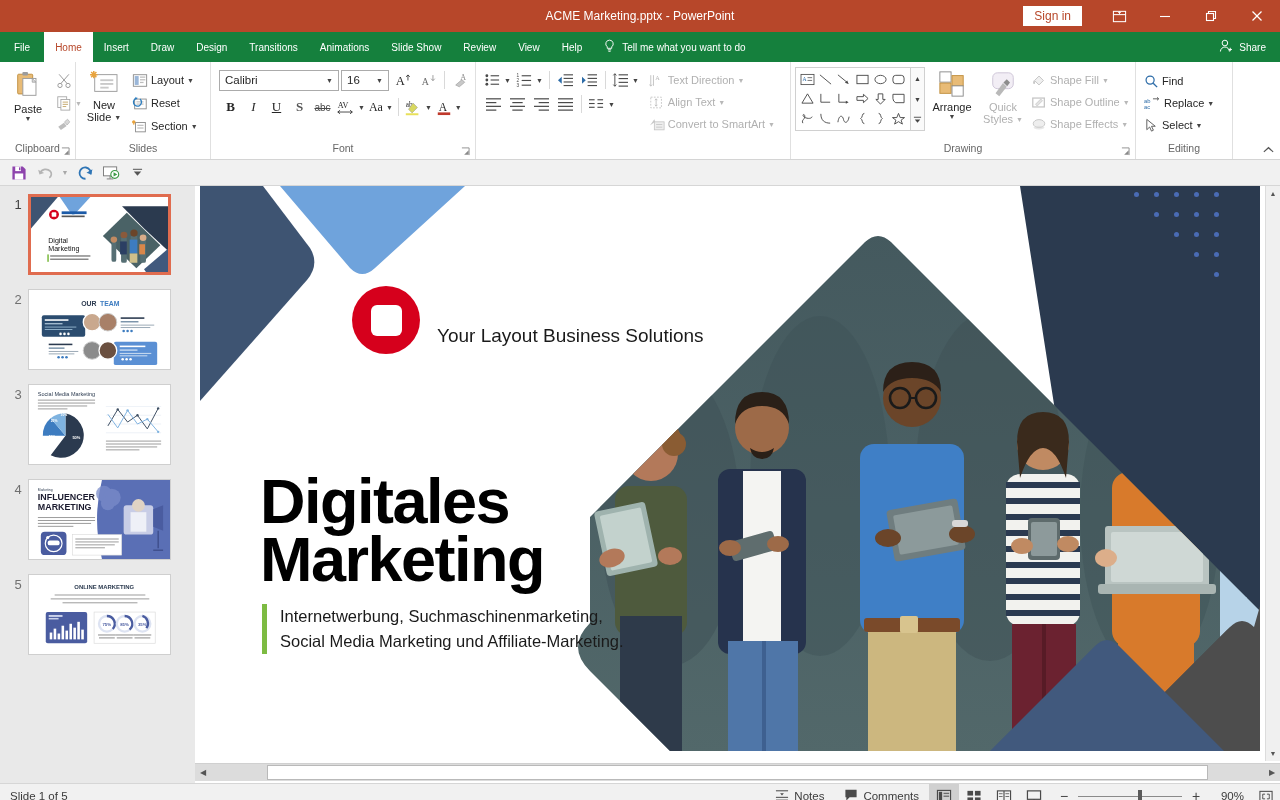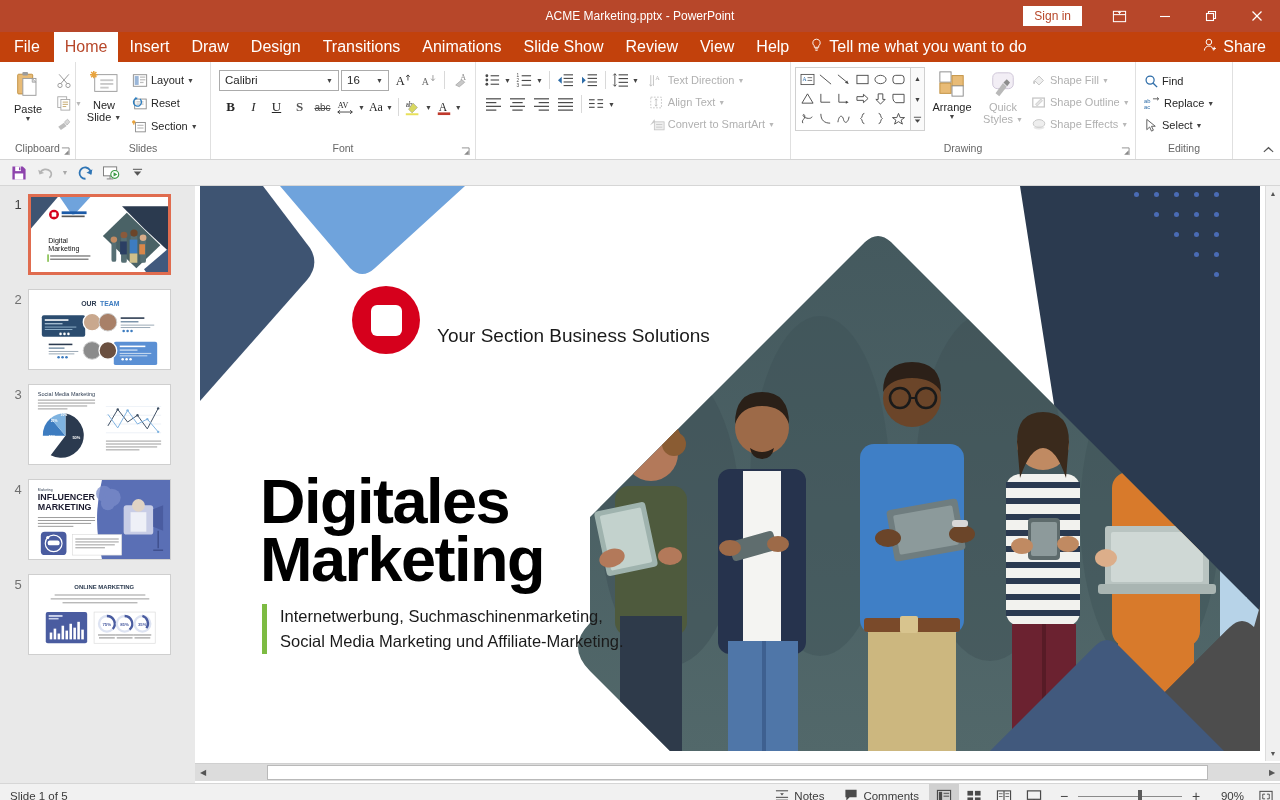--- a/index.html
+++ b/index.html
@@ -26,22 +26,22 @@
     background:#fff; color:#b7472a; font-size:12px;
     padding:4px 11px; margin-right:14px; line-height:1;
   }
   .ribbon-display, .win-btn{
     width:46px; height:32px; display:flex; align-items:center; justify-content:center;
     color:#fff; font-size:13px;
   }
 
   
   .tabrow{
-    height:30px; background:#c2410c; display:flex; align-items:center;
-    color:#fff; font-size:16px; position:relative;
+    height:30px; background:#15803d; display:flex; align-items:center;
+    color:#fff; font-size:10px; position:relative;
   }
   .tab{
     padding:0 11px; display:flex; align-items:center; height:30px; white-space:nowrap;
   }
   .tab.file{ padding:0 14px; }
   .tab.active{ background:#fff; color:#b7472a; }
   .tellme{ display:flex; align-items:center; gap:6px; padding:0 10px; height:30px; }
   .tab-spacer{ flex:1; }
   .share{ display:flex; align-items:center; gap:5px; padding:0 14px 0 8px; height:30px; }
 
@@ -1322,21 +1322,21 @@
           <div class="dot" style="left:78px;top:40px;"></div>
         <div class="dot" style="left:98px;top:40px;"></div>
         <div class="dot" style="left:78px;top:60px;"></div>
           <div class="dot" style="left:98px;top:60px;"></div>
         <div class="dot" style="left:98px;top:80px;"></div>
       </div>
 
       <div class="logo-circle">
         <div class="logo-square"></div>
       </div>
-      <div class="logo-tag">Your Section Business Solutions</div>
+      <div class="logo-tag">Your Layout Business Solutions</div>
 
       <div class="slide-title">
         <div>Digitales</div>
         <div>Marketing</div>
       </div>
 
       <div class="slide-sub">
         <div>Internetwerbung, Suchmaschinenmarketing,</div>
         <div>Social Media Marketing und Affiliate-Marketing.</div>
       </div>

